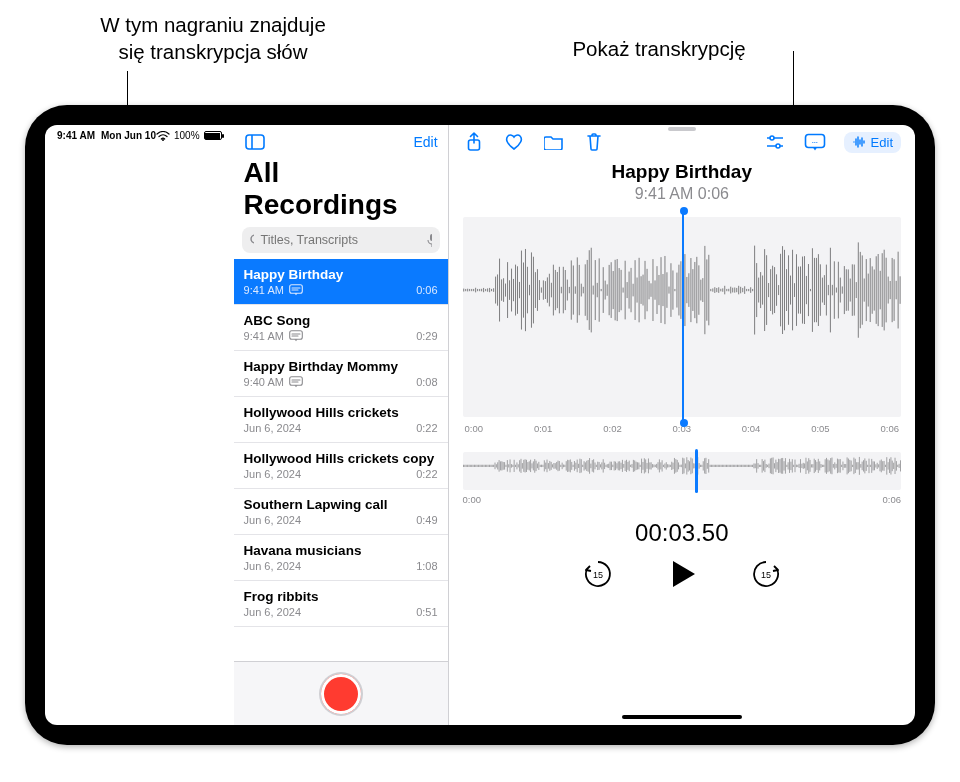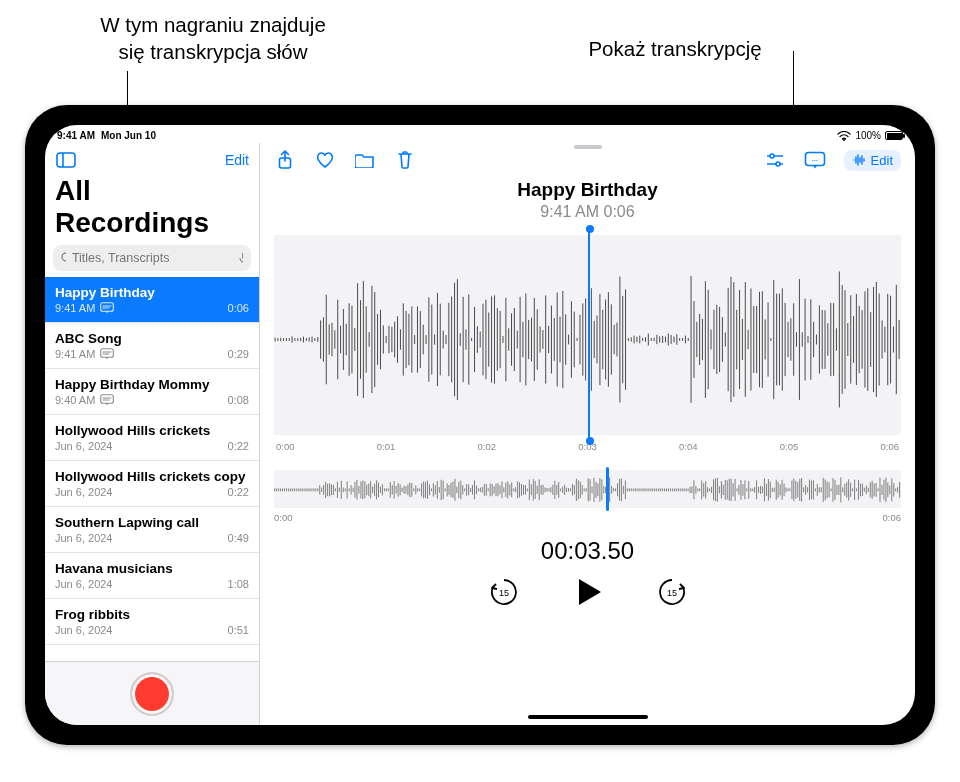--- a/index.html
+++ b/index.html
@@ -8,22 +8,22 @@
   
   .callout { position: absolute; font-size: 20.5px; color: #000; line-height: 1.3; text-align: center; }
   .callout-line { position: absolute; background: #000; }
   
   .device {
     position: absolute; left: 25px; top: 105px; width: 910px; height: 640px;
     background: #000; border-radius: 42px; padding: 20px;
     box-shadow: 0 2px 6px rgba(0,0,0,.3);
   }
   .screen {
-    width: 100%; height: 100%; background: #fff; border-radius: 32px;
-    overflow: hidden; display: flex; flex-direction: column; justify-content: center;
+    width: 100%; height: 100%; background: #fff; border-radius: 12px;
+    overflow: hidden; display: flex; flex-direction: row; justify-content: center;
   }
   
   .statusbar {
     display: flex; align-items: center; justify-content: space-between;
     font-size: 10px; color: #000; padding: 3px 12px 0 12px; height: 18px;
   }
   .statusbar .left { display:flex; gap:6px; font-weight:600;}
   .statusbar .right { display:flex; align-items:center; gap:4px; }
   .battery { display:inline-block; width:18px; height:9px; border:1px solid #000; border-radius:2px; position:relative;}
   .battery::after { content:""; position:absolute; right:-3px; top:2px; width:2px; height:4px; background:#000; border-radius:1px;}
@@ -84,21 +84,21 @@
 <body>
 
 <div class="stage">
 
   <div class="callout" style="left:83px; top:12px; width:260px;">
     <span style="white-space:pre-line;">W tym nagraniu znajduje
 się transkrypcja słów</span>
   </div>
   <div class="callout-line" style="left:127px; top:71px; width:1px; height:204px;"></div>
 
-  <div class="callout" style="left:560px; top:36px; width:230px;">
+  <div class="callout" style="left:544px; top:36px; width:230px;">
     <span>Pokaż transkrypcję</span>
   </div>
   <div class="callout-line" style="left:793px; top:51px; width:1px; height:112px;"></div>
 
   <div class="device">
     <div class="screen">
 
       <div class="statusbar">
         <div class="left">
           <span>9:41 AM</span>

